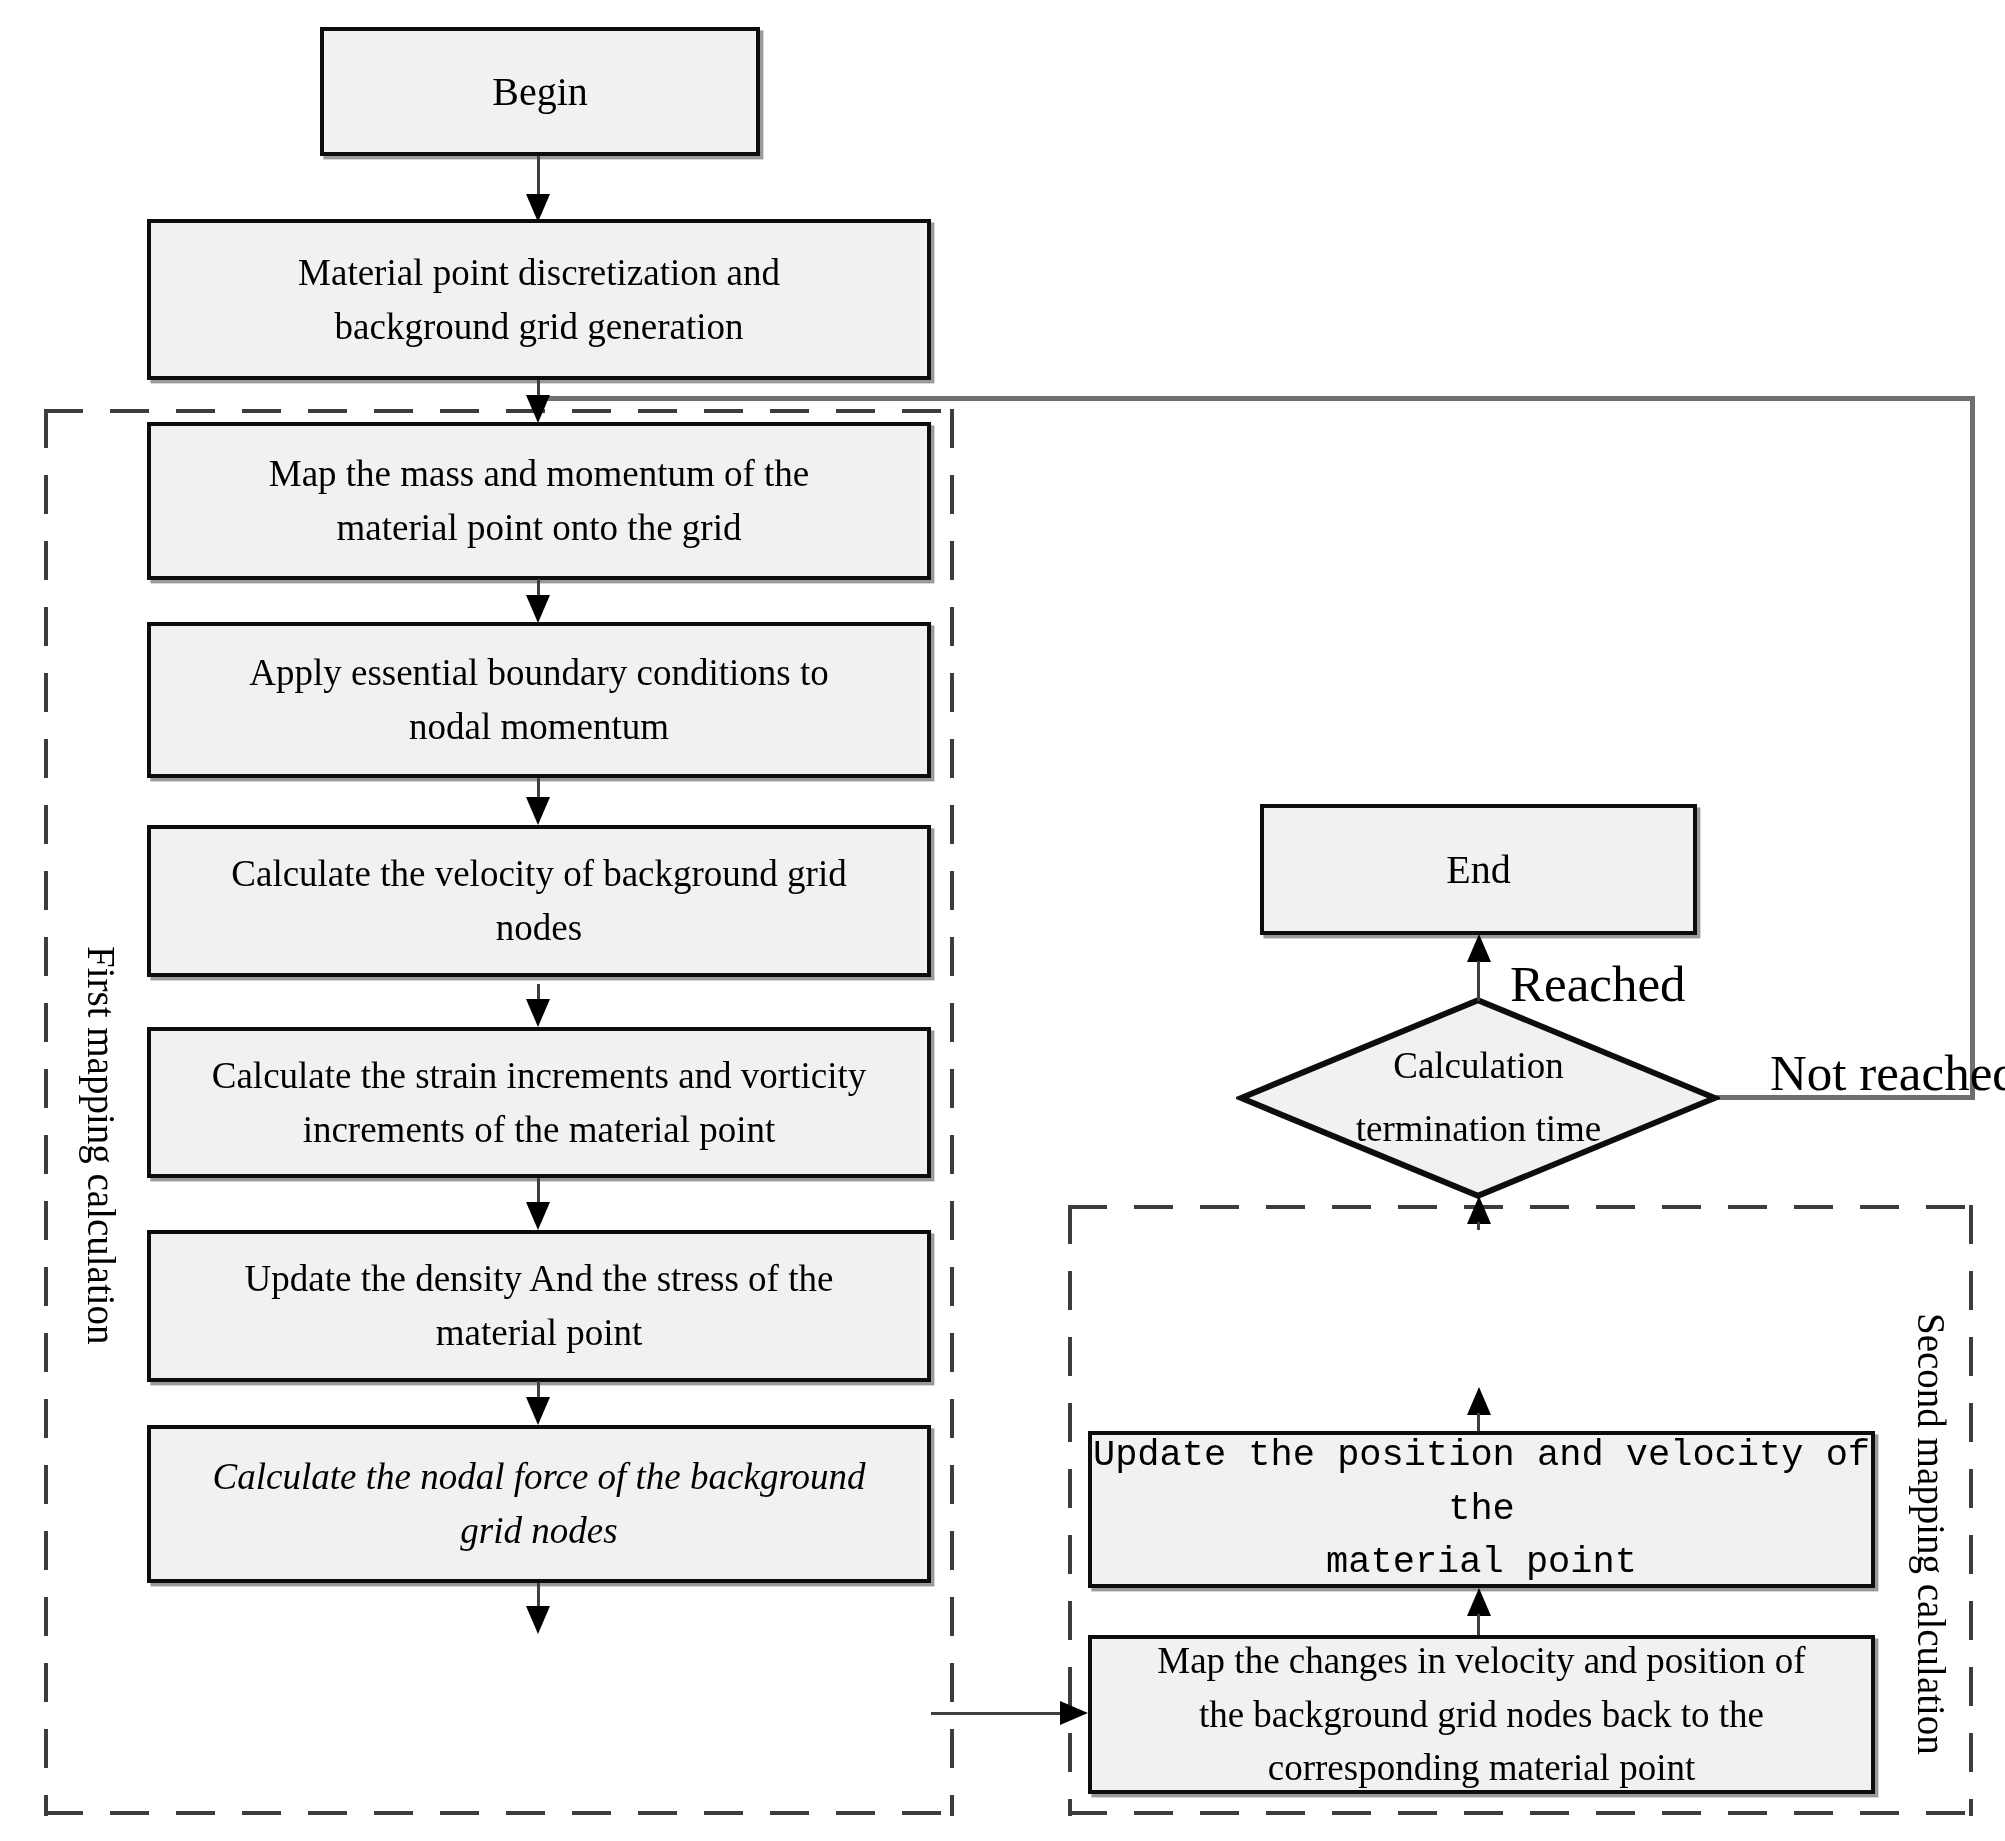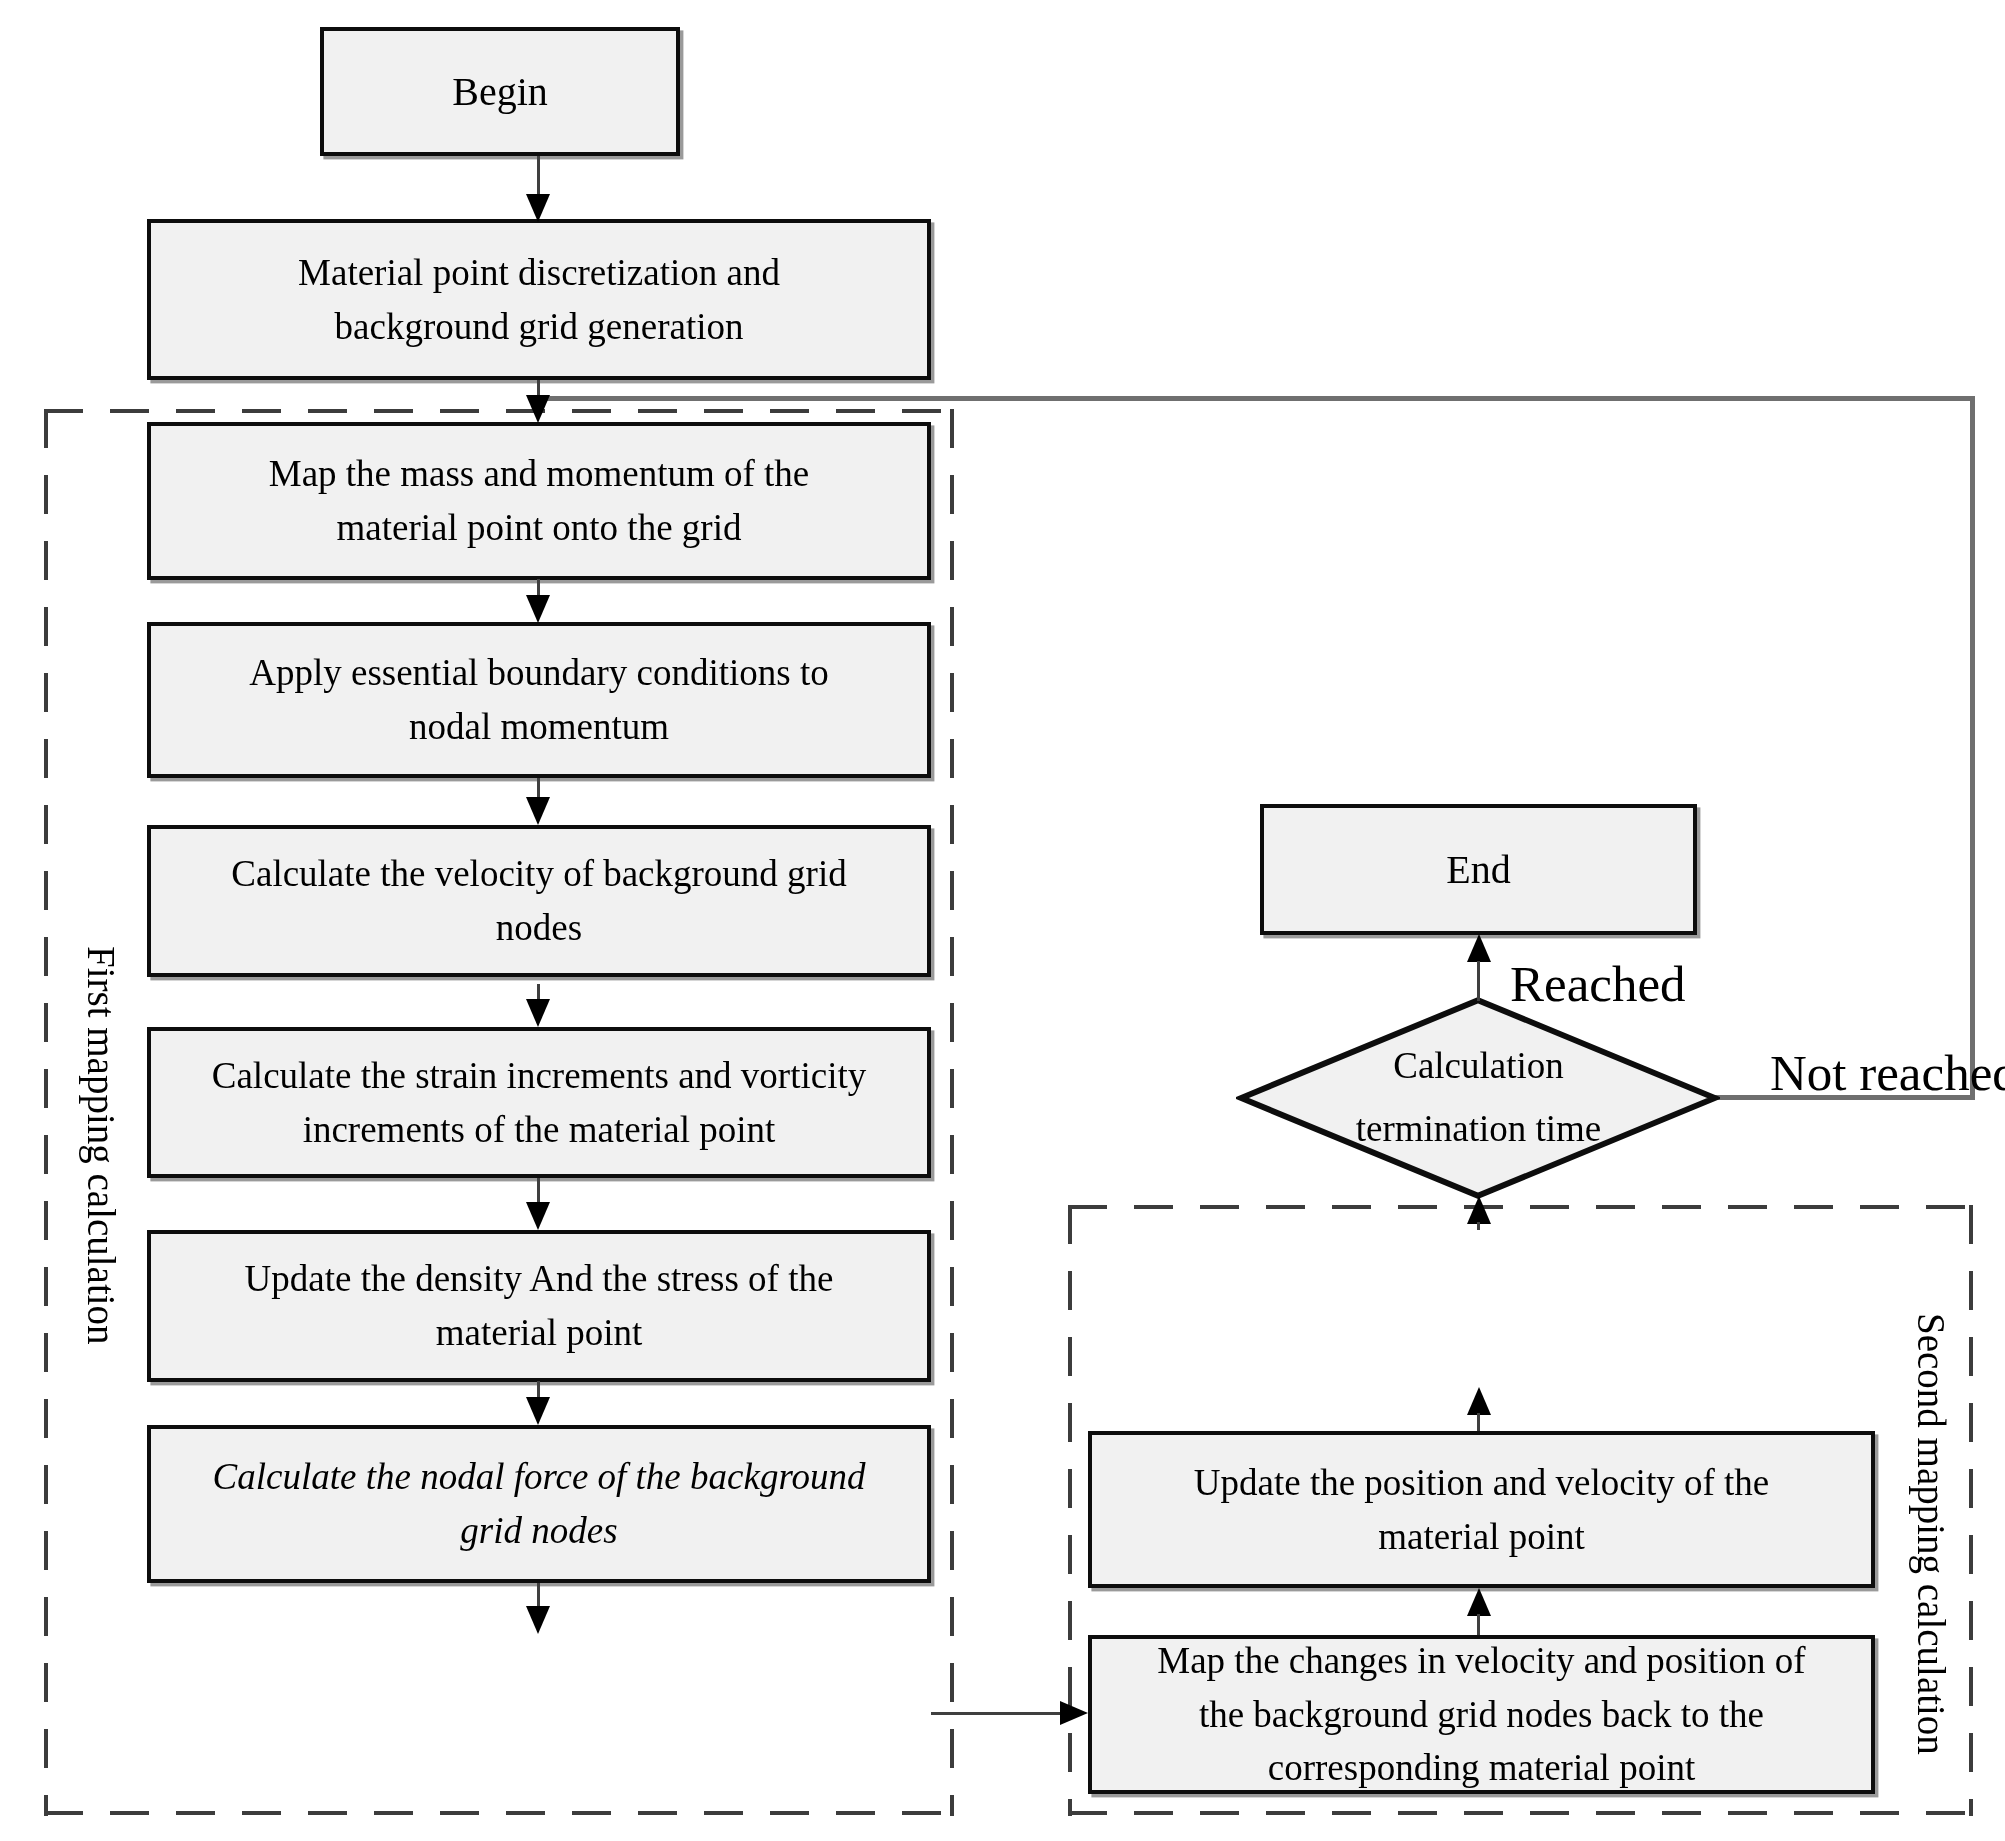--- a/index.html
+++ b/index.html
@@ -64,38 +64,38 @@
   <div class="dash-v" style="left:950px;top:409px;height:1407px;"></div>
 
   <div class="dash-h" style="left:1068px;top:1205px;width:906px;"></div>
   <div class="dash-h" style="left:1068px;top:1811px;width:906px;"></div>
   <div class="dash-v" style="left:1068px;top:1205px;height:611px;"></div>
   <div class="dash-v" style="left:1969px;top:1205px;height:611px;"></div>
 
   <div class="vlabel" style="left:72px;top:884px;width:59px;height:523px;">First mapping calculation</div>
   <div class="vlabel" style="left:1902px;top:1272px;width:59px;height:523px;">Second mapping calculation</div>
 
-  <div class="node big" style="left:320px;top:27px;width:360px;height:129px;">Begin</div>
+  <div class="node big" style="left:320px;top:27px;width:440px;height:129px;">Begin</div>
   <div class="node" style="left:147px;top:219px;width:784px;height:161px;">Material point discretization and
 background grid generation</div>
   <div class="node" style="left:147px;top:422px;width:784px;height:158px;">Map the mass and momentum of the
 material point onto the grid</div>
   <div class="node" style="left:147px;top:622px;width:784px;height:156px;">Apply essential boundary conditions to
 nodal momentum</div>
   <div class="node" style="left:147px;top:825px;width:784px;height:152px;">Calculate the velocity of background grid
 nodes</div>
   <div class="node" style="left:147px;top:1027px;width:784px;height:151px;">Calculate the strain increments and vorticity
 increments of the material point</div>
   <div class="node" style="left:147px;top:1230px;width:784px;height:152px;">Update the density And the stress of the
 material point</div>
   <div class="node" style="left:147px;top:1425px;width:784px;height:158px;font-style:italic;">Calculate the  nodal force of the background
 grid nodes</div>
 
   <div class="node big" style="left:1260px;top:804px;width:437px;height:131px;">End</div>
-  <div class="node" style="left:1088px;top:1431px;width:787px;height:157px;">Update the position and velocity of the
+  <div class="node" style="left:1088px;top:1431px;width:787px;height:157px;font-family:Liberation Mono, monospace;">Update the position and velocity of the
 material point</div>
   <div class="node" style="left:1088px;top:1635px;width:787px;height:159px;">Map the changes in velocity and position of
 the background grid nodes back to the
 corresponding material point</div>
 
   <svg style="left:1236px;top:995px;" width="484" height="206" viewBox="0 0 574 244">
     <polygon points="287,6 568,122 287,238 6,122" fill="#f1f1f1" stroke="#0d0d0d" stroke-width="7"></polygon>
   </svg>
   <div class="dtext" style="left:1259px;top:1022px;width:439px;height:152px;">Calculation
 termination time</div>

